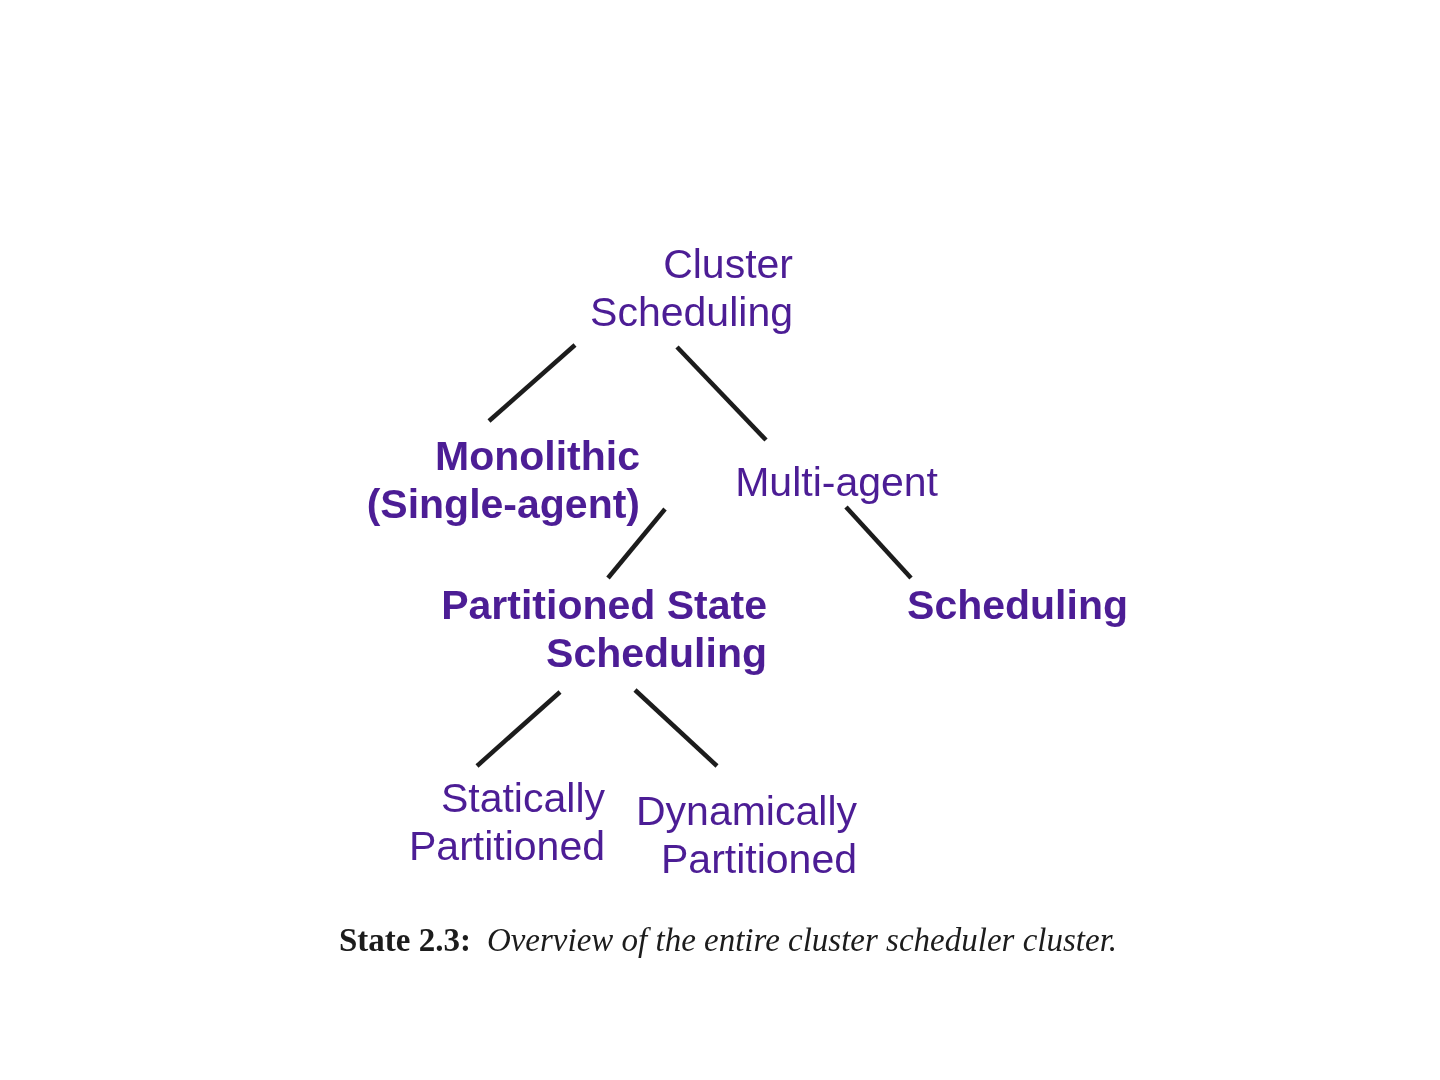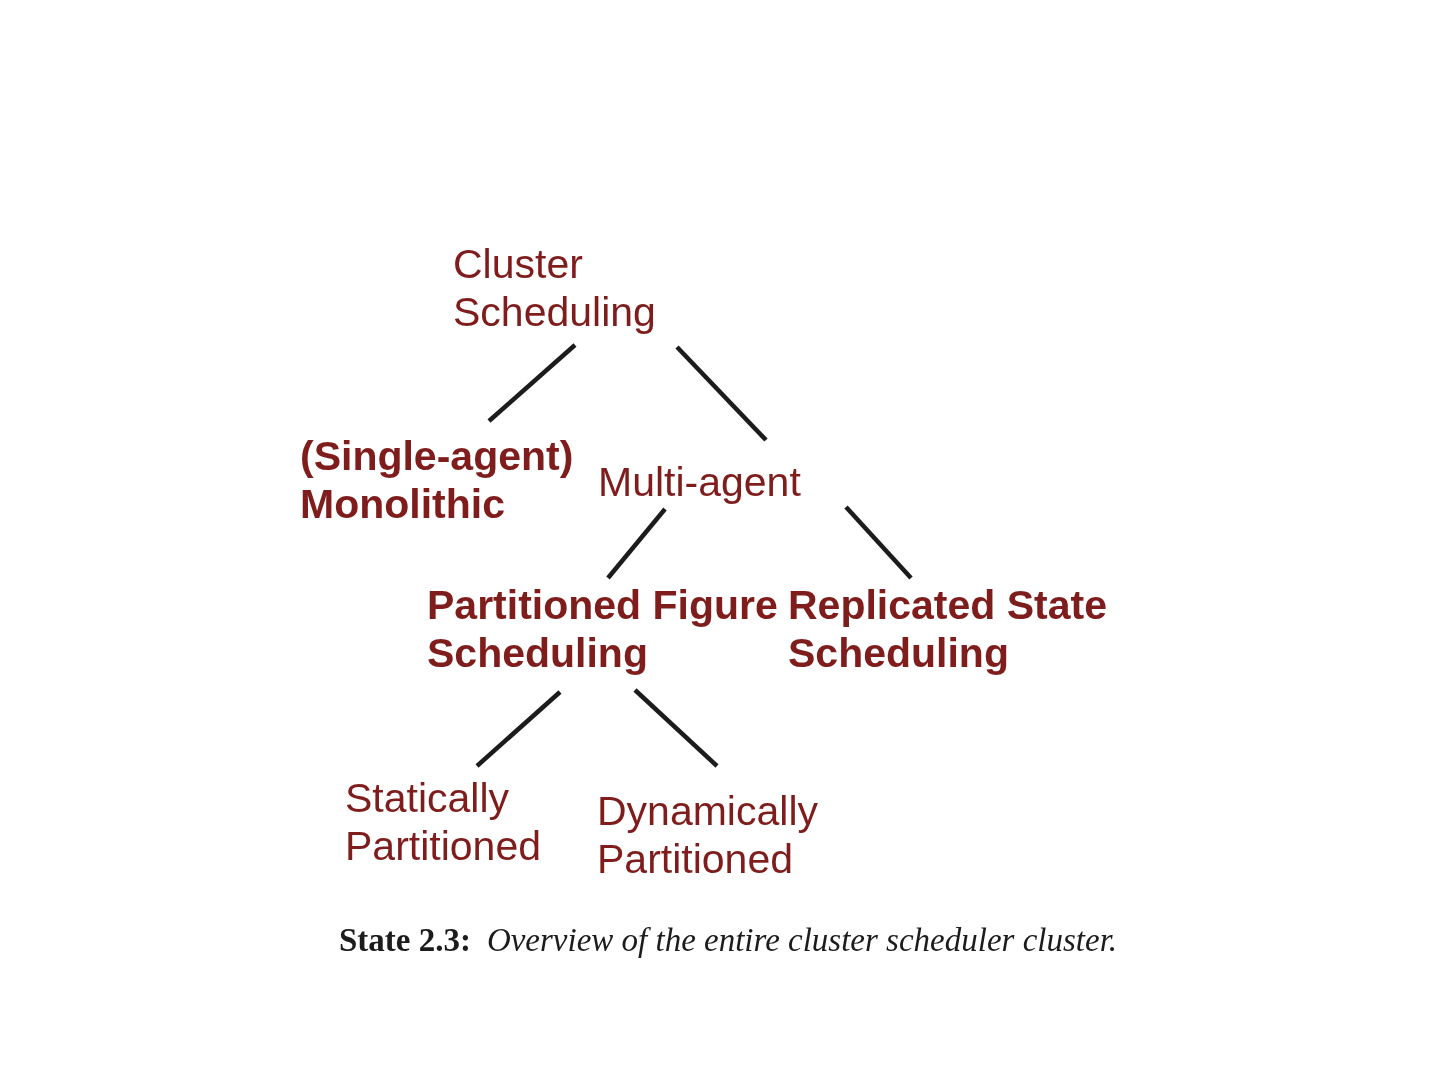--- a/index.html
+++ b/index.html
@@ -17,24 +17,24 @@
   }
   #edges {
     position: absolute;
     left: 0;
     top: 0;
     width: 1440px;
     height: 1080px;
   }
   .node {
     position: absolute;
-    text-align: left;
+    text-align: right;
     font-size: 41px;
     line-height: 48px;
-    color: #7f1d1d;
+    color: #4c1d95;
     white-space: nowrap;
   }
   .node.bold {
     font-weight: bold;
   }
   .nl {
     display: block;
   }
   .caption {
     position: absolute;
@@ -69,35 +69,34 @@
     <line x1="560" y1="692" x2="477" y2="766" stroke="#1c1c1c" stroke-width="4.5"></line>
     <line x1="635" y1="690" x2="717" y2="766" stroke="#1c1c1c" stroke-width="4.5"></line>
   </svg>
 
   <div class="node" style="left:453px; top:240px; width:340px;">
     <span class="nl">Cluster</span>
     <span class="nl">Scheduling</span>
   </div>
 
   <div class="node bold" style="left:300px; top:432px; width:340px;">
+    <span class="nl">Monolithic</span>
     <span class="nl">(Single-agent)</span>
-    <span class="nl">Monolithic</span>
   </div>
 
   <div class="node" style="left:598px; top:458px; width:340px;">
     <span class="nl">Multi-agent</span>
   </div>
 
   <div class="node bold" style="left:427px; top:581px; width:340px;">
-    <span class="nl">Partitioned Figure</span>
+    <span class="nl">Partitioned State</span>
     <span class="nl">Scheduling</span>
   </div>
 
   <div class="node bold" style="left:788px; top:581px; width:340px;">
-    <span class="nl">Replicated State</span>
     <span class="nl">Scheduling</span>
   </div>
 
   <div class="node" style="left:345px; top:774px; width:260px;">
     <span class="nl">Statically</span>
     <span class="nl">Partitioned</span>
   </div>
 
   <div class="node" style="left:597px; top:774px; width:260px;margin-top:13px;">
     <span class="nl">Dynamically</span>

